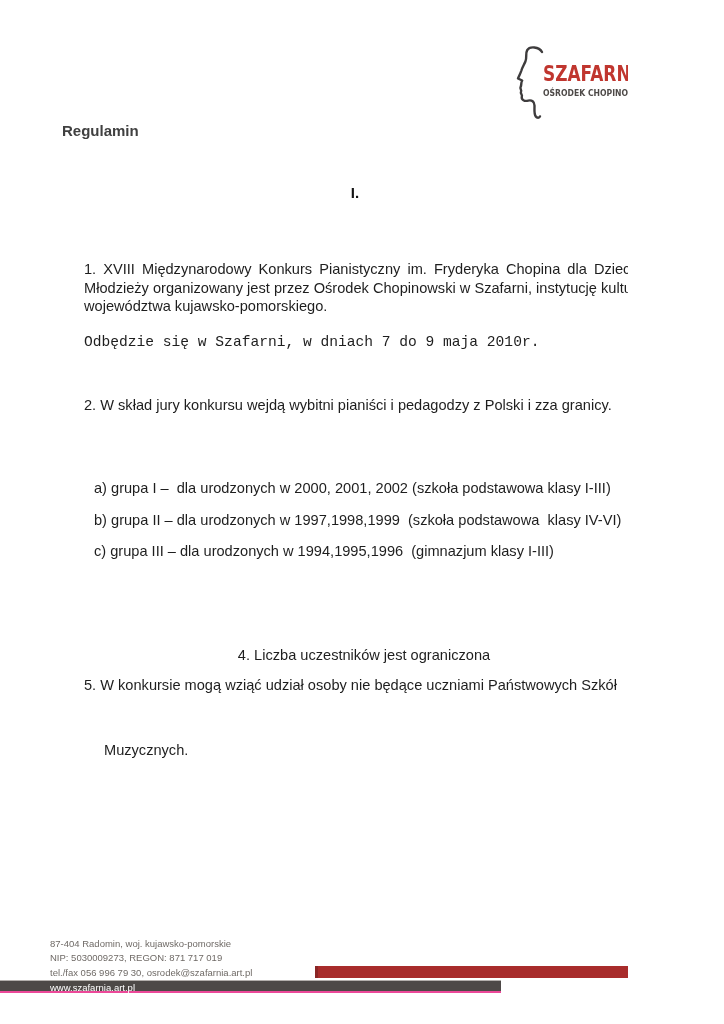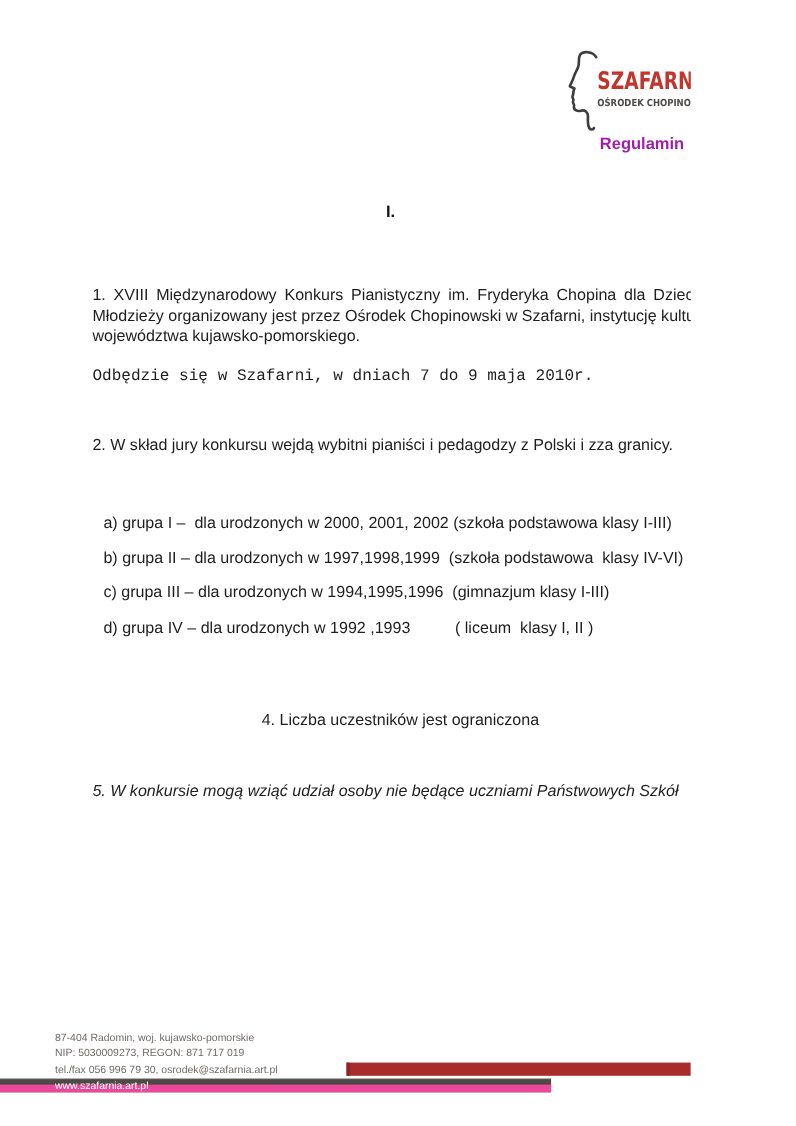--- a/index.html
+++ b/index.html
@@ -4,41 +4,41 @@
 <style>
   html,body{margin:0;padding:0;background:#ffffff;}
   .page{
     position:relative;width:628px;height:1024px;background:#ffffff;overflow:hidden;
     font-family:"Liberation Sans",sans-serif;color:#1e1e1e;
   }
   .abs{position:absolute;}
   
   .logo{left:515px;top:45px;width:150px;height:76px;}
   
-  .doc-title{left:62px;top:122px;width:560px;text-align:right;font-size:15px;font-weight:bold;line-height:18px;color:#a21caf;}
+  .doc-title{left:62px;top:122px;width:560px;text-align:left;font-size:15px;font-weight:bold;line-height:18px;color:#404040;}
   .section-no{left:75px;top:184px;width:560px;text-align:center;font-size:15px;font-weight:bold;line-height:18px;color:#141414;}
   .para{left:84px;width:560px;font-size:14.6px;line-height:18.5px;}
   .justify{text-align:justify;margin-top:11px;}
   .prewrap{white-space:pre-wrap;}
   .p1{top:249px;}
   .p1b{top:318px;font-family:Liberation Mono, monospace;}
   .p2{top:381px;}
   .p3{top:446px;}
-  .groups{left:94px;top:467px;width:560px;}
+  .groups{left:94px;top:479px;width:560px;}
   .group-line{font-size:14.6px;line-height:18.5px;margin-bottom:13px;white-space:pre-wrap;}
   .p4{top:631px;text-align:center;}
-  .p5{top:696px;font-style:italic;}
+  .p5{top:661px;}
   .p5b{top:726px;left:104px;}
   
   .footer-info{left:50px;top:937px;width:400px;font-size:9.5px;line-height:14.3px;color:#6f6a66;}
   .footer-line{white-space:pre-wrap;}
   .accent-bar{left:315px;top:966px;right:0;height:11.5px;background:#a82c2b;border-left:3px solid #8a2626;}
   .www-bar{
     left:0;top:980px;width:501px;height:13px;background:#4d4947;
-    border-top:1px solid #b3afac;border-bottom:7px solid #ec4899;
+    border-top:1px solid #b3afac;border-bottom:2px solid #ec4899;
     color:#ffffff;font-size:9.5px;line-height:13px;padding-left:50px;box-sizing:border-box;
   }
   .logo-title-text{font-family:"DejaVu Sans",sans-serif;font-weight:bold;}
   .logo-sub-text{font-family:"DejaVu Sans",sans-serif;font-weight:bold;}
 </style>
 </head>
 <body>
 
 <div class="page">
 
@@ -66,25 +66,25 @@
   <div class="abs section-no">I.</div>
 
   <p class="abs para justify p1">1. XVIII Międzynarodowy Konkurs Pianistyczny im. Fryderyka Chopina dla Dzieci i Młodzieży organizowany jest przez Ośrodek Chopinowski w Szafarni, instytucję kultury województwa kujawsko-pomorskiego.</p>
   <p class="abs para p1b prewrap">Odbędzie się w Szafarni, w dniach 7 do 9 maja 2010r.</p>
   <p class="abs para p2 prewrap">2. W skład jury konkursu wejdą wybitni pianiści i pedagodzy z Polski i zza granicy.</p>
 
   <div class="abs groups">
     <div class="group-line">a) grupa I –  dla urodzonych w 2000, 2001, 2002 (szkoła podstawowa klasy I-III)</div>
     <div class="group-line">b) grupa II – dla urodzonych w 1997,1998,1999  (szkoła podstawowa  klasy IV-VI)</div>
     <div class="group-line">c) grupa III – dla urodzonych w 1994,1995,1996  (gimnazjum klasy I-III)</div>
-    <div class="group-line">d) grupa IV – dla urodzonych w 1992 ,1993          ( liceum  klasy I, II )</div>
   </div>
 
   <p class="abs para p4 prewrap">4. Liczba uczestników jest ograniczona</p>
   <p class="abs para p5 prewrap">5. W konkursie mogą wziąć udział osoby nie będące uczniami Państwowych Szkół</p>
+  <p class="abs para p5b prewrap">Muzycznych.</p>
 
   <div class="abs footer-info">
     <div class="footer-line">87-404 Radomin, woj. kujawsko-pomorskie</div>
     <div class="footer-line">NIP: 5030009273, REGON: 871 717 019</div>
     <div class="footer-line">tel./fax 056 996 79 30, osrodek@szafarnia.art.pl</div>
   </div>
 
   <div class="abs accent-bar" style="background: rgb(168, 44, 43);"></div>
 
   <div class="abs www-bar" style="background: rgb(77, 73, 71);">

